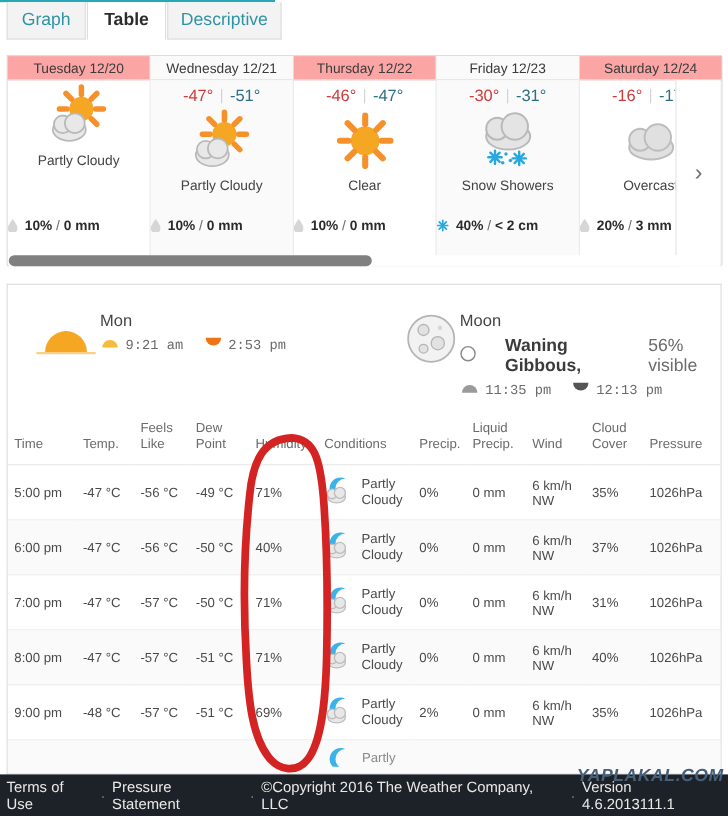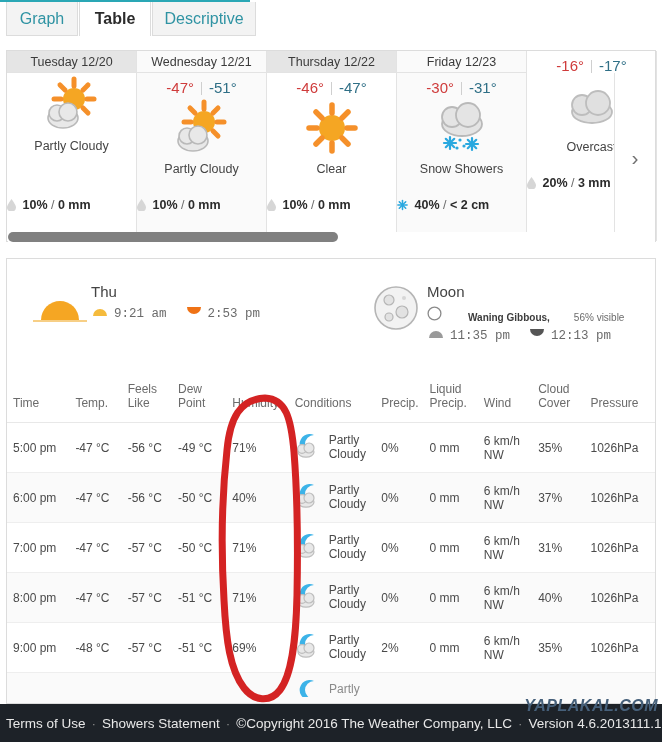--- a/index.html
+++ b/index.html
@@ -43,21 +43,21 @@
     border: 1px solid #dcdcdc; background: #ffffff;
   }
   .day-row { position: absolute; top: 0; left: 0; height: 100%; width: 100%; }
   .day {
     position: absolute; top: 0; width: 130px; height: 100%;
     border-right: 1px solid #e3e3e3;
   }
   .day-head {
     height: 22px; line-height: 22px; text-align: center;
     font-size: 12.5px; color: #3b3b3b;
-    border-bottom: 1px solid #e3e3e3; background: #e5e5e5;
+    border-bottom: 1px solid #e3e3e3; background: #fca5a5;
     overflow: hidden; white-space: nowrap;
   }
   .day.alt .day-head { background: #fafafa; }
   .day.alt .day-body { background: #fafafa; }
   .day-body { height: 169px; position: relative; }
   .temps {
     text-align: center; padding-top: 6px; font-size: 15px;
     white-space: nowrap;
   }
   .t-hi { color: #cf3b3b; }
@@ -97,21 +97,21 @@
   }
   .astro-block { position: absolute; top: 18px; display: flex; }
   #astro-sun { left: 22px; }
   #astro-moon { left: 358px; }
   .astro-glyph { width: 62px; height: 62px; display: flex; align-items: center; justify-content: center; }
   .astro-info { padding-top: 6px; }
   .astro-title { font-size: 15px; color: #444; margin-bottom: 6px; }
   .astro-times { font-size: 12.5px; color: #6b6b6b; display: flex; align-items: center; font-family: Liberation Mono, monospace; }
   .astro-times .t { margin-right: 18px; display: flex; align-items: center; }
   .astro-times .t span { margin-left: 5px; }
-  .moon-phase { font-size: 10px; color: #3b3b3b; display: flex; align-items: flex-end; margin-bottom: 5px; gap: 20px; }
+  .moon-phase { font-size: 16px; color: #3b3b3b; display: flex; align-items: center; margin-bottom: 5px; gap: 20px; }
   .moon-phase b { font-weight: bold; margin-left: 6px; }
   .moon-phase i { font-style: normal; color: #6b6b6b; margin-left: 4px; }
 
   
   .table-wrap {
     position: absolute; top: 368px; left: 6px; width: 650px; height: 336px;
     border: 1px solid #dcdcdc; border-top: none;
     background: #ffffff; overflow: hidden;
   }
   table.hourly { width: 100%; border-collapse: collapse; table-layout: fixed; }
@@ -335,20 +335,21 @@
                   <line x1="2.5" y1="9.5" x2="9.5" y2="2.5"></line>
               </g>
             </svg>
           </span>
           <b>40%</b> / <b>&lt; 2 cm</b>
         </div>
       </div>
     </div>
 
     <div class="day" style="left:520px;">
+      <div class="day-head">Saturday 12/24</div>
       <div class="day-body">
         <div class="temps">
           <span class="t-hi">-16°</span><span class="t-sep"></span><span class="t-lo">-17°</span>
         </div>
         <div class="wx-icon">
           <svg width="62" height="60" viewBox="0 0 62 60">
             <g>
               <ellipse cx="31" cy="36" rx="20" ry="11" fill="#e0e0e0" stroke="#bdbdbd" stroke-width="1.8"></ellipse>
               <circle cx="21" cy="29" r="10" fill="#e0e0e0" stroke="#bdbdbd" stroke-width="1.8"></circle>
               <circle cx="37" cy="27" r="12" fill="#e0e0e0" stroke="#bdbdbd" stroke-width="1.8"></circle>
@@ -380,21 +381,21 @@
 <div class="astro-panel">
 
   <div class="astro-block" id="astro-sun">
     <div class="astro-glyph">
       <svg width="62" height="44" viewBox="0 0 62 44">
         <path d="M12 34 A19 19 0 0 1 50 34 Z" fill="#f5a623"></path>
         <line x1="4" y1="35" x2="58" y2="35" stroke="#f7cf86" stroke-width="2"></line>
       </svg>
     </div>
     <div class="astro-info">
-      <div class="astro-title">Thu</div>
+      <div class="astro-title">Mon</div>
       <div class="astro-times">
         <div class="t">
           <span style="margin-left:0">
             <svg width="18" height="11" viewBox="0 0 18 11">
                 <path d="M2 10 A7 7 0 0 1 16 10 Z" fill="#f5bb3c"></path>
               </svg>
           </span>
           <span>9:21 am</span>
         </div>
         <div class="t">
@@ -634,20 +635,20 @@
     <path d="M55 8 C30 9 20 28 17 60 C12 105 11 160 14 210
              C16 250 20 280 34 298 C44 311 60 313 70 300
              C82 284 86 250 87 205 C88 155 87 100 84 62
              C81 28 76 9 55 8 Z" fill="none" stroke="#d42323" stroke-width="7" stroke-linecap="round" stroke-linejoin="round"></path>
   </svg>
 </div>
 
 <div class="footer">
   <a href="#">Terms of Use</a>
   <span class="dot">·</span>
-  <a href="#">Showers Statement</a>
+  <a href="#">Pressure Statement</a>
   <span class="dot">·</span>
   <span>©Copyright 2016 The Weather Company, LLC</span>
   <span class="dot">·</span>
   <span>Version 4.6.2013111.1</span>
 </div>
 
 <div class="watermark">YAPLAKAL.COM</div>
 
 </body></html>

